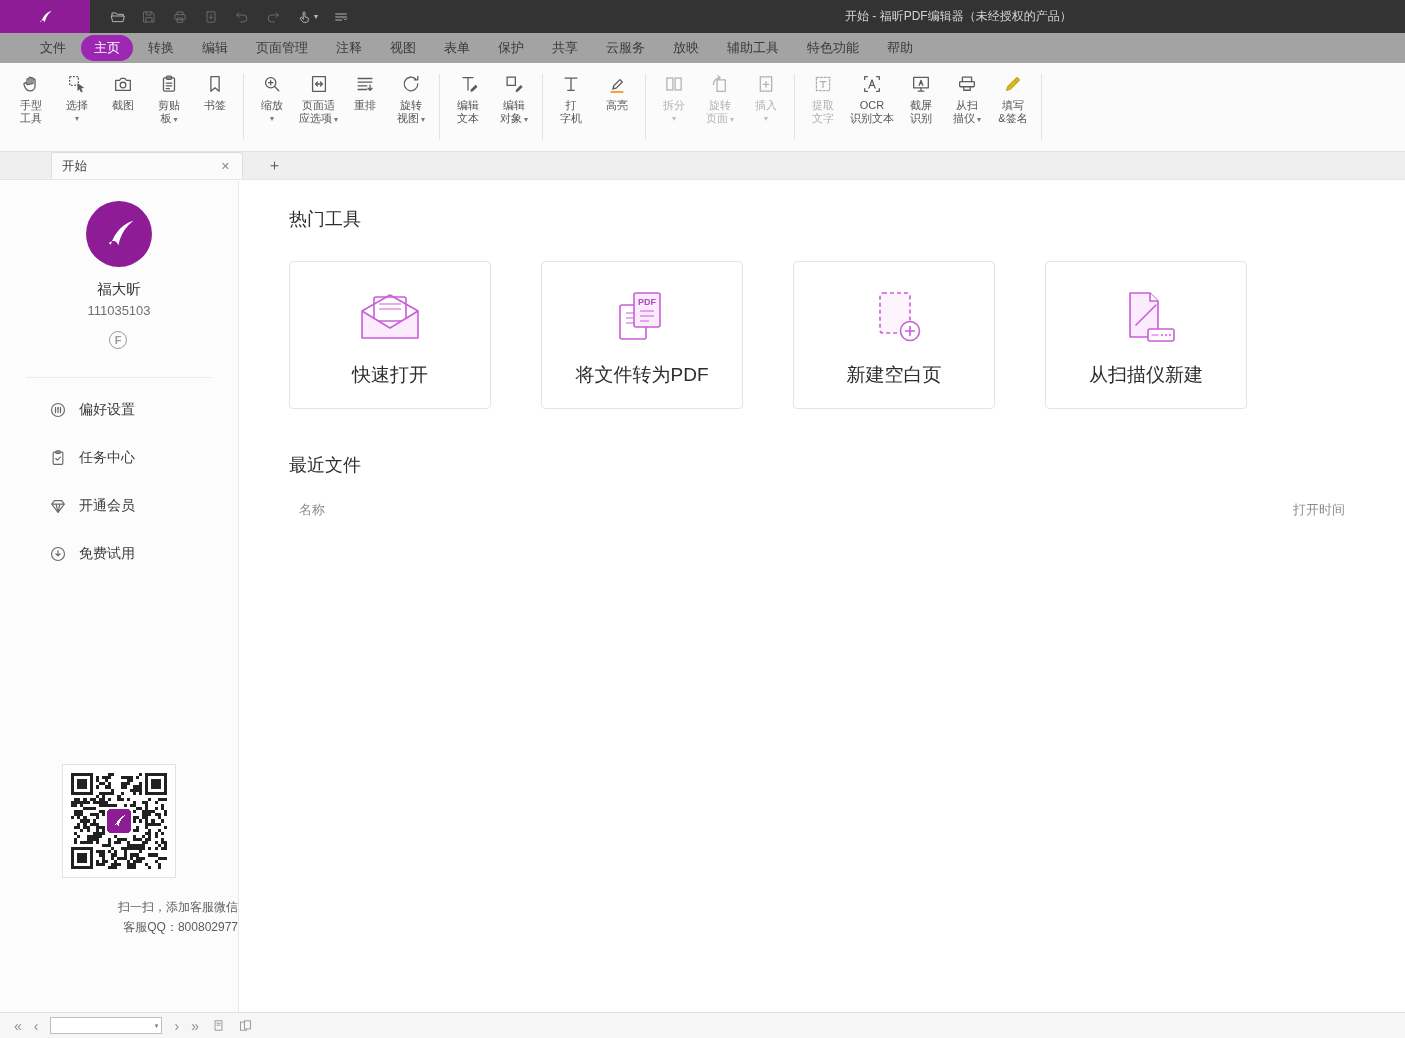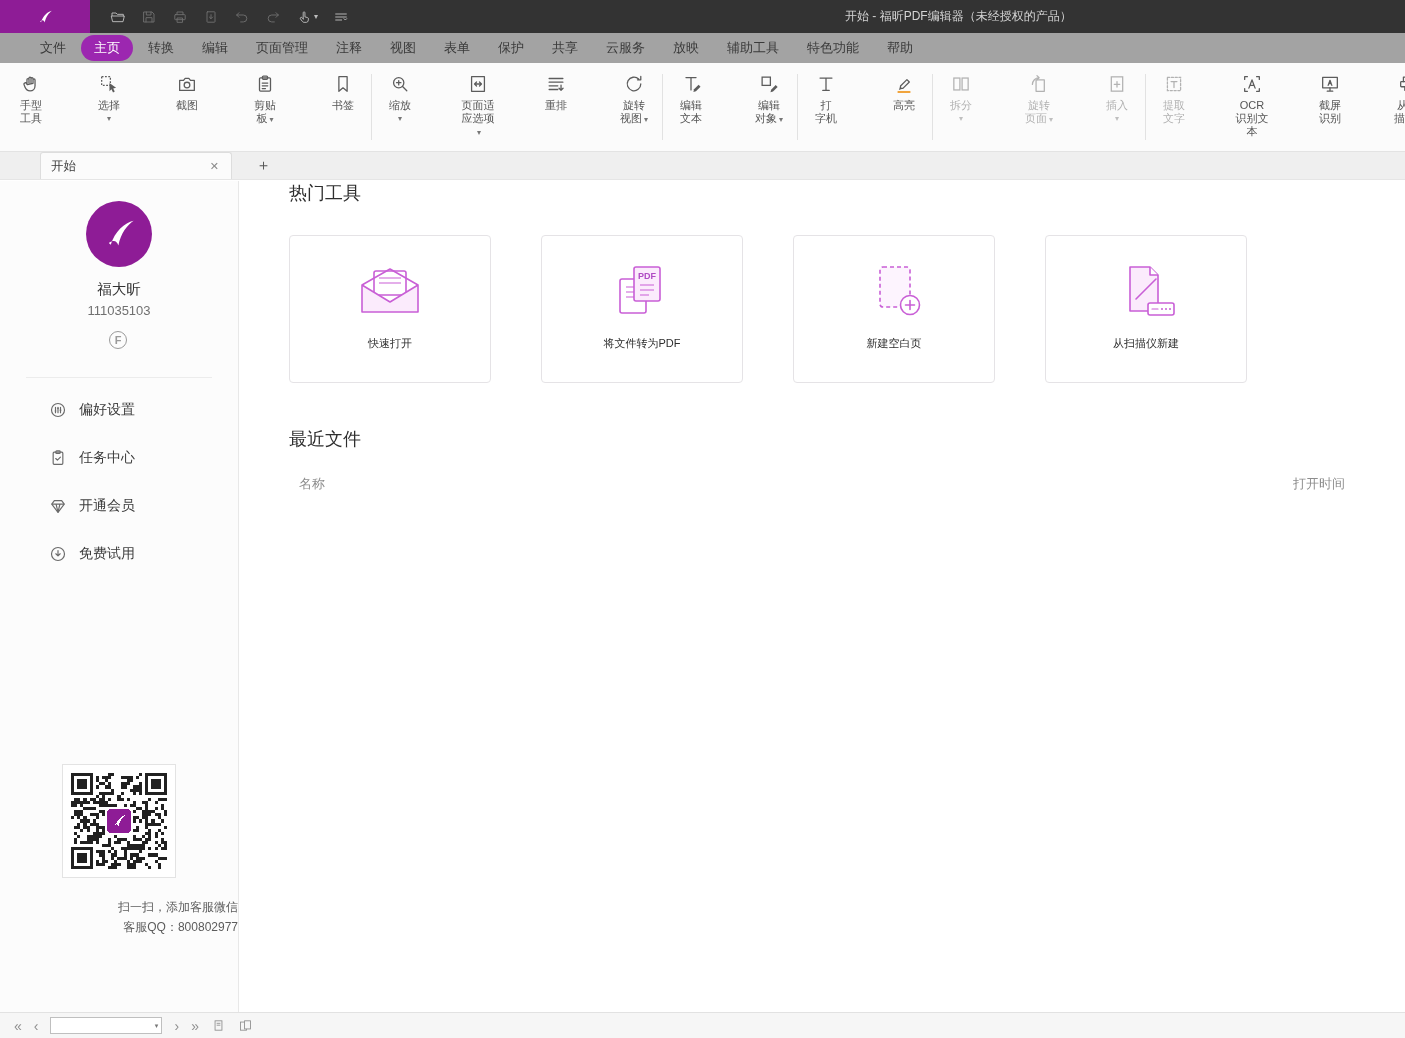--- a/index.html
+++ b/index.html
@@ -18,31 +18,31 @@
   .qat .tcaret{font-size:8px;margin-left:2px;color:#bdbdbd;}
   .tb-title{position:absolute;left:845px;top:0;height:33px;display:flex;align-items:center;font-size:12px;color:#d4d4d4;}
 
   
   .menubar{position:absolute;top:33px;left:0;right:0;height:30px;background:#a3a3a3;display:flex;align-items:center;padding-left:26px;font-size:13px;color:#3a3a3a;}
   .mtab{padding:4px 13px;margin:0 1px;cursor:pointer;border-radius:13px;white-space:nowrap;}
   .mtab.active{background:#9C27B0;color:#fff;}
 
   
   .ribbon{position:absolute;top:63px;left:0;right:0;height:89px;background:#fbfbfb;border-bottom:1px solid #e3e3e3;display:flex;align-items:flex-start;padding:7px 4px 0 8px;box-sizing:border-box;}
-  .rgroup{display:flex;align-items:flex-start;gap:32px;}
+  .rgroup{display:flex;align-items:flex-start;}
   .rsep{width:1px;height:66px;background:#e2e2e2;margin:4px 5px 0 5px;flex:none;}
   .rbtn{display:flex;flex-direction:column;align-items:center;min-width:38px;padding:3px 4px;cursor:pointer;color:#555;}
   .rbtn svg{width:22px;height:22px;color:#5c5c5c;margin-bottom:4px;flex:none;}
   .rlbl{font-size:11px;line-height:13px;text-align:center;white-space:pre-line;}
   .caret::after{content:"▾";font-size:8px;margin-left:2px;color:#777;}
   .caret-b::after{content:"▾";display:block;font-size:8px;line-height:9px;margin-top:2px;color:#777;}
   .rbtn.disabled{opacity:.45;}
 
   
-  .tabbar{position:absolute;top:152px;left:0;right:0;height:28px;background:#efefef;border-bottom:1px solid #e5e5e5;display:flex;align-items:flex-end;padding-left:40px;box-sizing:border-box;}
+  .tabbar{position:absolute;top:152px;left:0;right:0;height:28px;background:#efefef;border-bottom:1px solid #e5e5e5;display:flex;align-items:flex-end;padding-left:51px;box-sizing:border-box;}
   .doc-tab{width:192px;height:27px;background:#fbfbfb;border:1px solid #ddd;border-bottom:none;border-radius:3px 3px 0 0;display:flex;align-items:center;padding:0 10px;box-sizing:border-box;font-size:12.5px;color:#3c3c3c;}
   .doc-tab .tab-label{flex:1;}
   .tab-close{font-size:11px;color:#8a8a8a;cursor:pointer;padding:2px;}
   .tab-add{margin-left:20px;font-size:15px;color:#555;cursor:pointer;height:27px;display:flex;align-items:center;padding:0 4px;}
 
   
   .content{position:absolute;top:181px;left:0;right:0;bottom:26px;display:flex;}
   .sidebar{width:238px;flex:none;background:#fcfcfc;border-right:1px solid #e8e8e8;position:relative;}
   .avatar{position:absolute;top:20px;left:86px;width:66px;height:66px;}
   .side-name{position:absolute;top:99px;left:0;width:100%;text-align:center;font-size:14.5px;font-weight:500;color:#333;}
@@ -51,25 +51,25 @@
   .side-divider{position:absolute;top:196px;left:26px;right:26px;height:1px;background:#ececec;}
   .side-menu{position:absolute;top:205px;left:0;right:0;}
   .side-item{height:48px;display:flex;align-items:center;padding-left:48px;cursor:pointer;font-size:14px;color:#3c3c3c;}
   .side-item svg{width:20px;height:20px;color:#6a6a6a;margin-right:11px;flex:none;}
   .qr-wrap{position:absolute;top:583px;left:62px;width:102px;height:102px;background:#fff;border:1px solid #e3e3e3;padding:5px;}
   .qr-wrap svg{width:102px;height:102px;display:block;}
   .qr-caption{position:absolute;top:716px;left:0;width:100%;text-align:right;font-size:12px;line-height:20px;color:#5c5c5c;}
 
   .main{flex:1;background:#fff;padding-left:50px;box-sizing:border-box;}
   .section-title{font-size:18px;font-weight:500;color:#2e2e2e;margin:0;}
-  .hot-title{}
+  .hot-title{padding-top:26px;}
   .cards{display:flex;gap:50px;margin-top:30px;}
   .card{width:202px;height:148px;border:1px solid #e5e3e6;border-radius:4px;background:#fff;display:flex;flex-direction:column;align-items:center;cursor:pointer;box-sizing:border-box;}
   .card-ico{margin-top:18px;height:76px;display:flex;align-items:center;justify-content:center;}
-  .card-label{margin-top:6px;font-size:11px;color:#2d2d2d;}
+  .card-label{margin-top:6px;font-size:19px;color:#2d2d2d;}
   .recent-title{margin-top:44px;}
   .recent-cols{display:flex;justify-content:space-between;margin-top:24px;padding:0 60px 0 10px;font-size:13px;color:#8d8d8d;}
 
   
   .statusbar{position:absolute;left:0;right:0;bottom:0;height:26px;background:#f6f6f6;border-top:1px solid #e2e2e2;display:flex;align-items:center;gap:12px;padding-left:14px;box-sizing:border-box;color:#8f8f8f;}
   .nav-btn{font-size:14px;cursor:pointer;line-height:1;}
   .page-combo{display:flex;align-items:center;border:1px solid #bfbfbf;background:#fff;height:17px;width:112px;box-sizing:border-box;}
   .page-combo input{border:none;outline:none;width:92px;height:13px;font-size:11px;padding:0 4px;font-family:inherit;}
   .combo-caret{font-size:7px;color:#777;width:14px;text-align:center;cursor:pointer;}
   .view-btn svg{width:15px;height:15px;display:block;cursor:pointer;}

